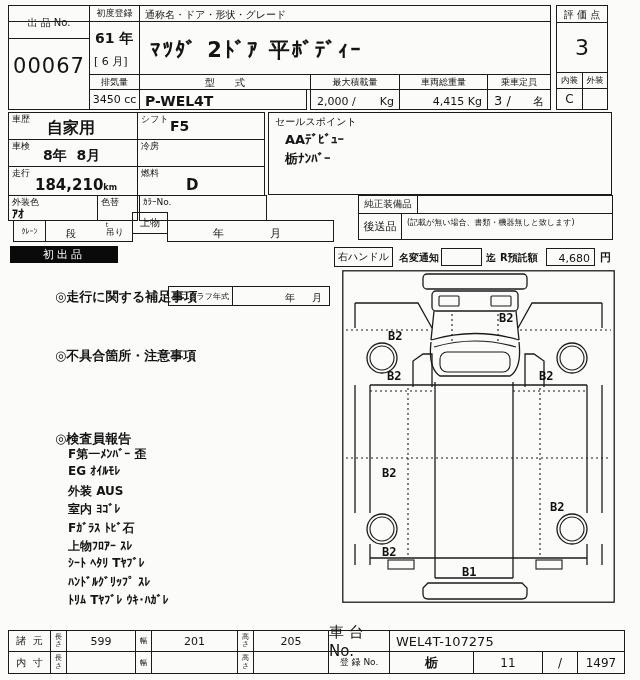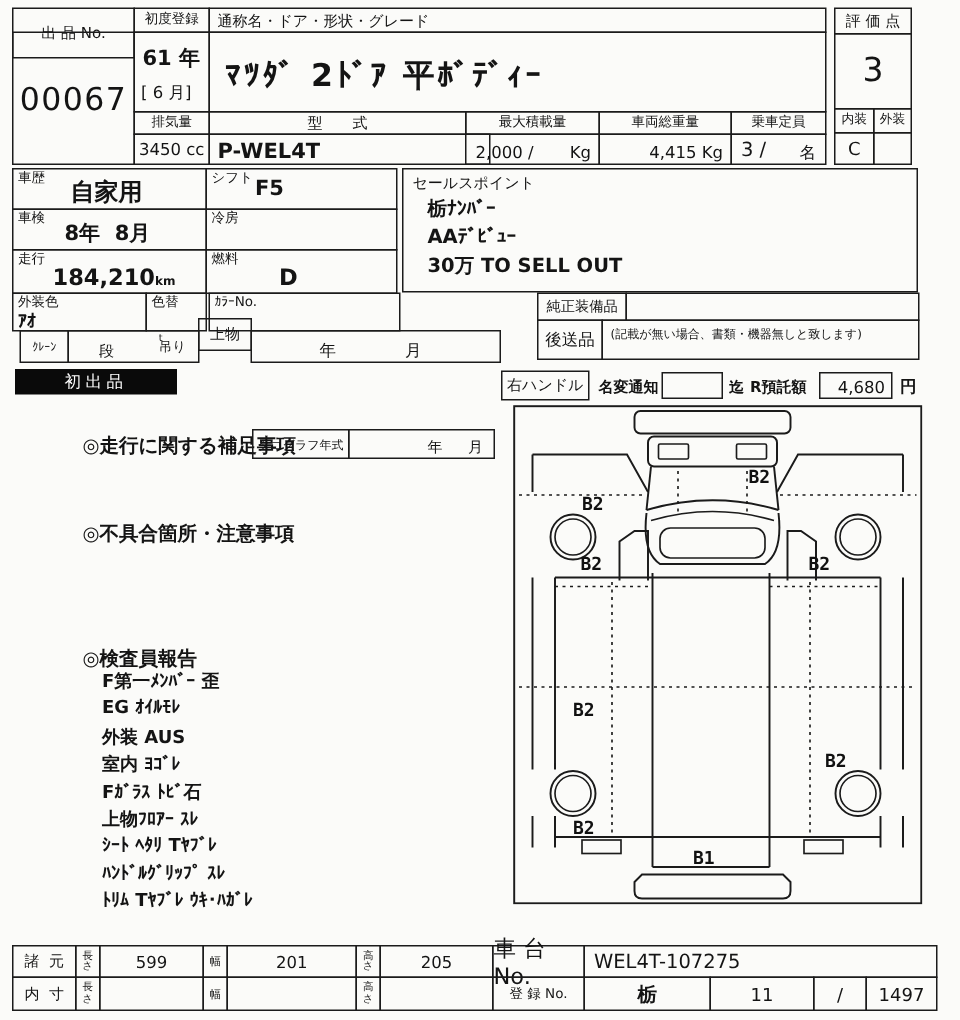--- a/index.html
+++ b/index.html
@@ -51,21 +51,21 @@
 </div>
 
 <div class="bx ctr" style="left:89px;top:74px;width:51px;height:16px;">
     <span class="tiny" style="font-size:9px;">排気量</span>
   </div>
 <div class="bx ctr" style="left:89px;top:89px;width:51px;height:21px;font-size:11px;">3450 cc</div>
 
 <div class="bx ctr" style="left:139px;top:74px;width:172px;height:16px;">
     <span class="lbl">型　　式</span>
   </div>
-<div class="bx" style="left:139px;top:89px;width:188px;height:21px;">
+<div class="bx" style="left:139px;top:89px;width:168px;height:21px;">
     <span class="txt" style="left:5px;top:3px;font-size:14px;font-weight:bold;">P-WEL4T</span>
   </div>
 
 <div class="bx ctr" style="left:310px;top:74px;width:90px;height:16px;">
     <span class="tiny" style="font-size:9px;">最大積載量</span>
   </div>
 <div class="bx" style="left:310px;top:89px;width:90px;height:21px;">
   <span class="txt" style="left:6px;top:5px;font-size:11px;">2,000 /</span>
   <span class="txt" style="right:5px;top:5px;font-size:11px;">Kg</span>
 </div>
@@ -144,23 +144,22 @@
     <span style="font-size:10px;">上物</span>
   </div>
 <div class="cell" style="left:167px;top:220px;width:167px;height:22px;">
   <span class="txt" style="left:45px;top:5px;font-size:11px;">年</span>
   <span class="txt" style="left:102px;top:5px;font-size:11px;">月</span>
 </div>
 
 <div class="bx" style="left:268px;top:112px;width:344px;height:83px;">
   <span class="txt" style="left:6px;top:2px;font-size:10px;">セールスポイント</span>
   <div style="position:absolute;left:16px;top:17px;">
+      <div class="sales-line">AAﾃﾞﾋﾞｭｰ</div>
       <div class="sales-line">栃ﾅﾝﾊﾞｰ</div>
-      <div class="sales-line">AAﾃﾞﾋﾞｭｰ</div>
-      <div class="sales-line">30万 TO SELL OUT</div>
     </div>
 </div>
 <div class="cell ctr" style="left:358px;top:195px;width:60px;height:19px;">
     <span style="font-size:9.5px;">純正装備品</span>
   </div>
 <div class="cell" style="left:417px;top:195px;width:196px;height:19px;"></div>
 <div class="cell ctr" style="left:358px;top:213px;width:44px;height:27px;">
     <span style="font-size:11px;">後送品</span>
   </div>
 <div class="cell" style="left:401px;top:213px;width:212px;height:27px;">

